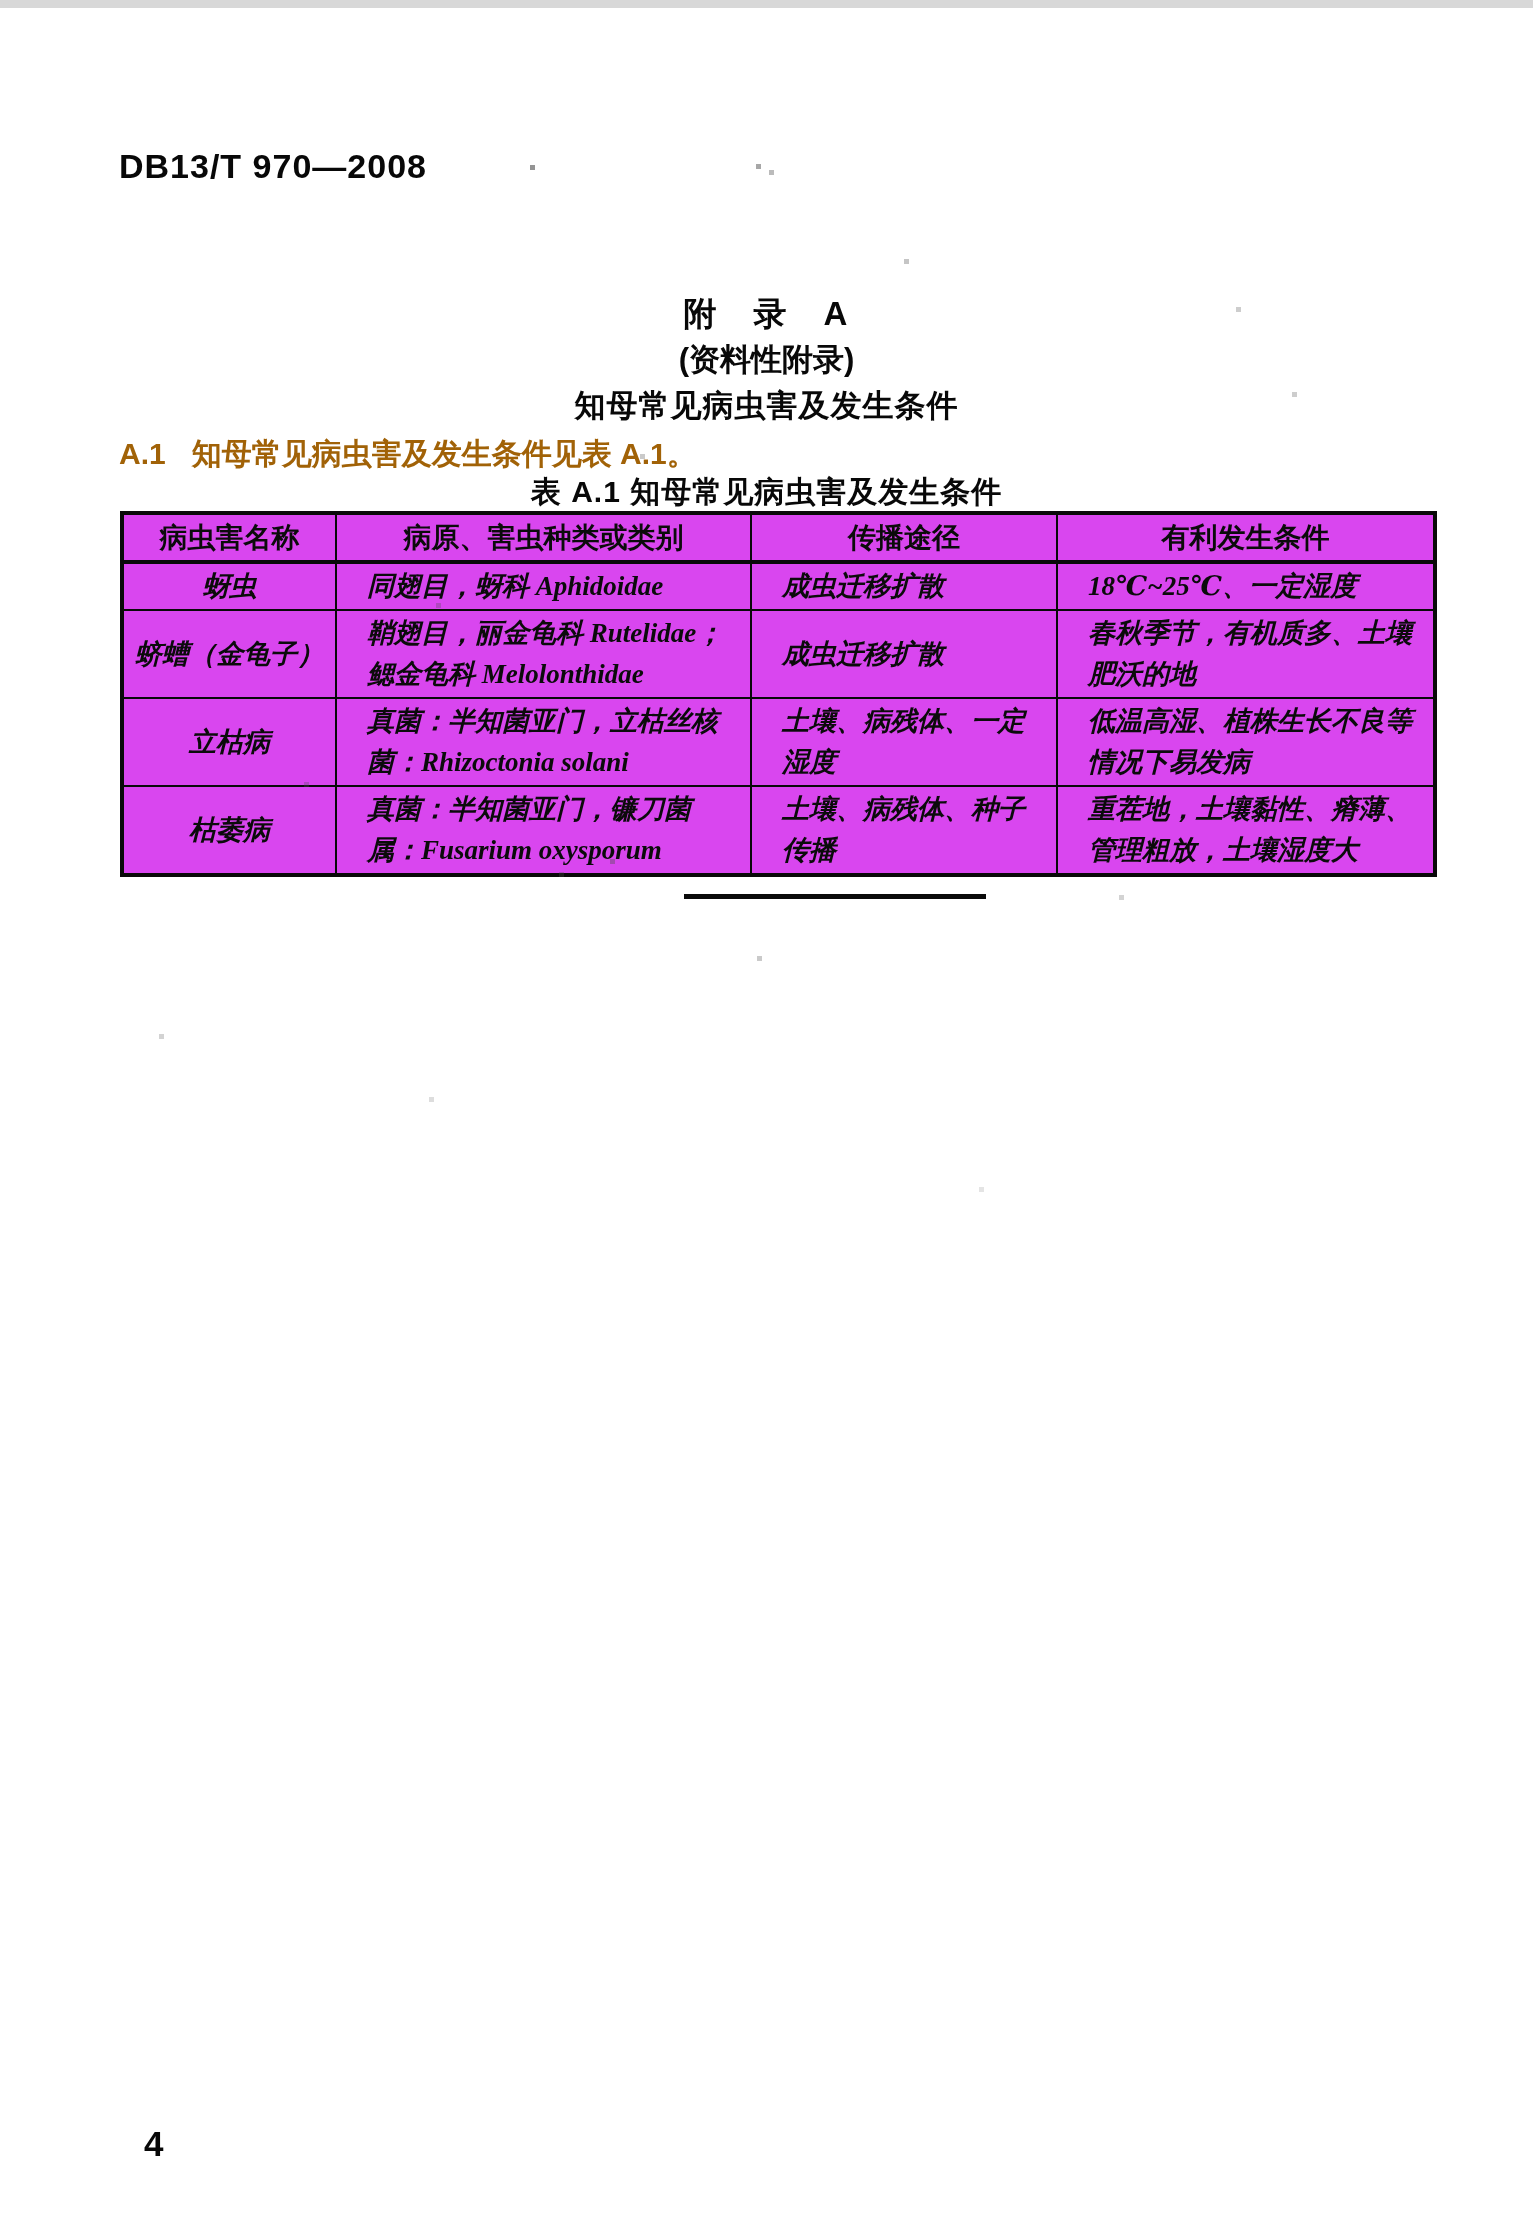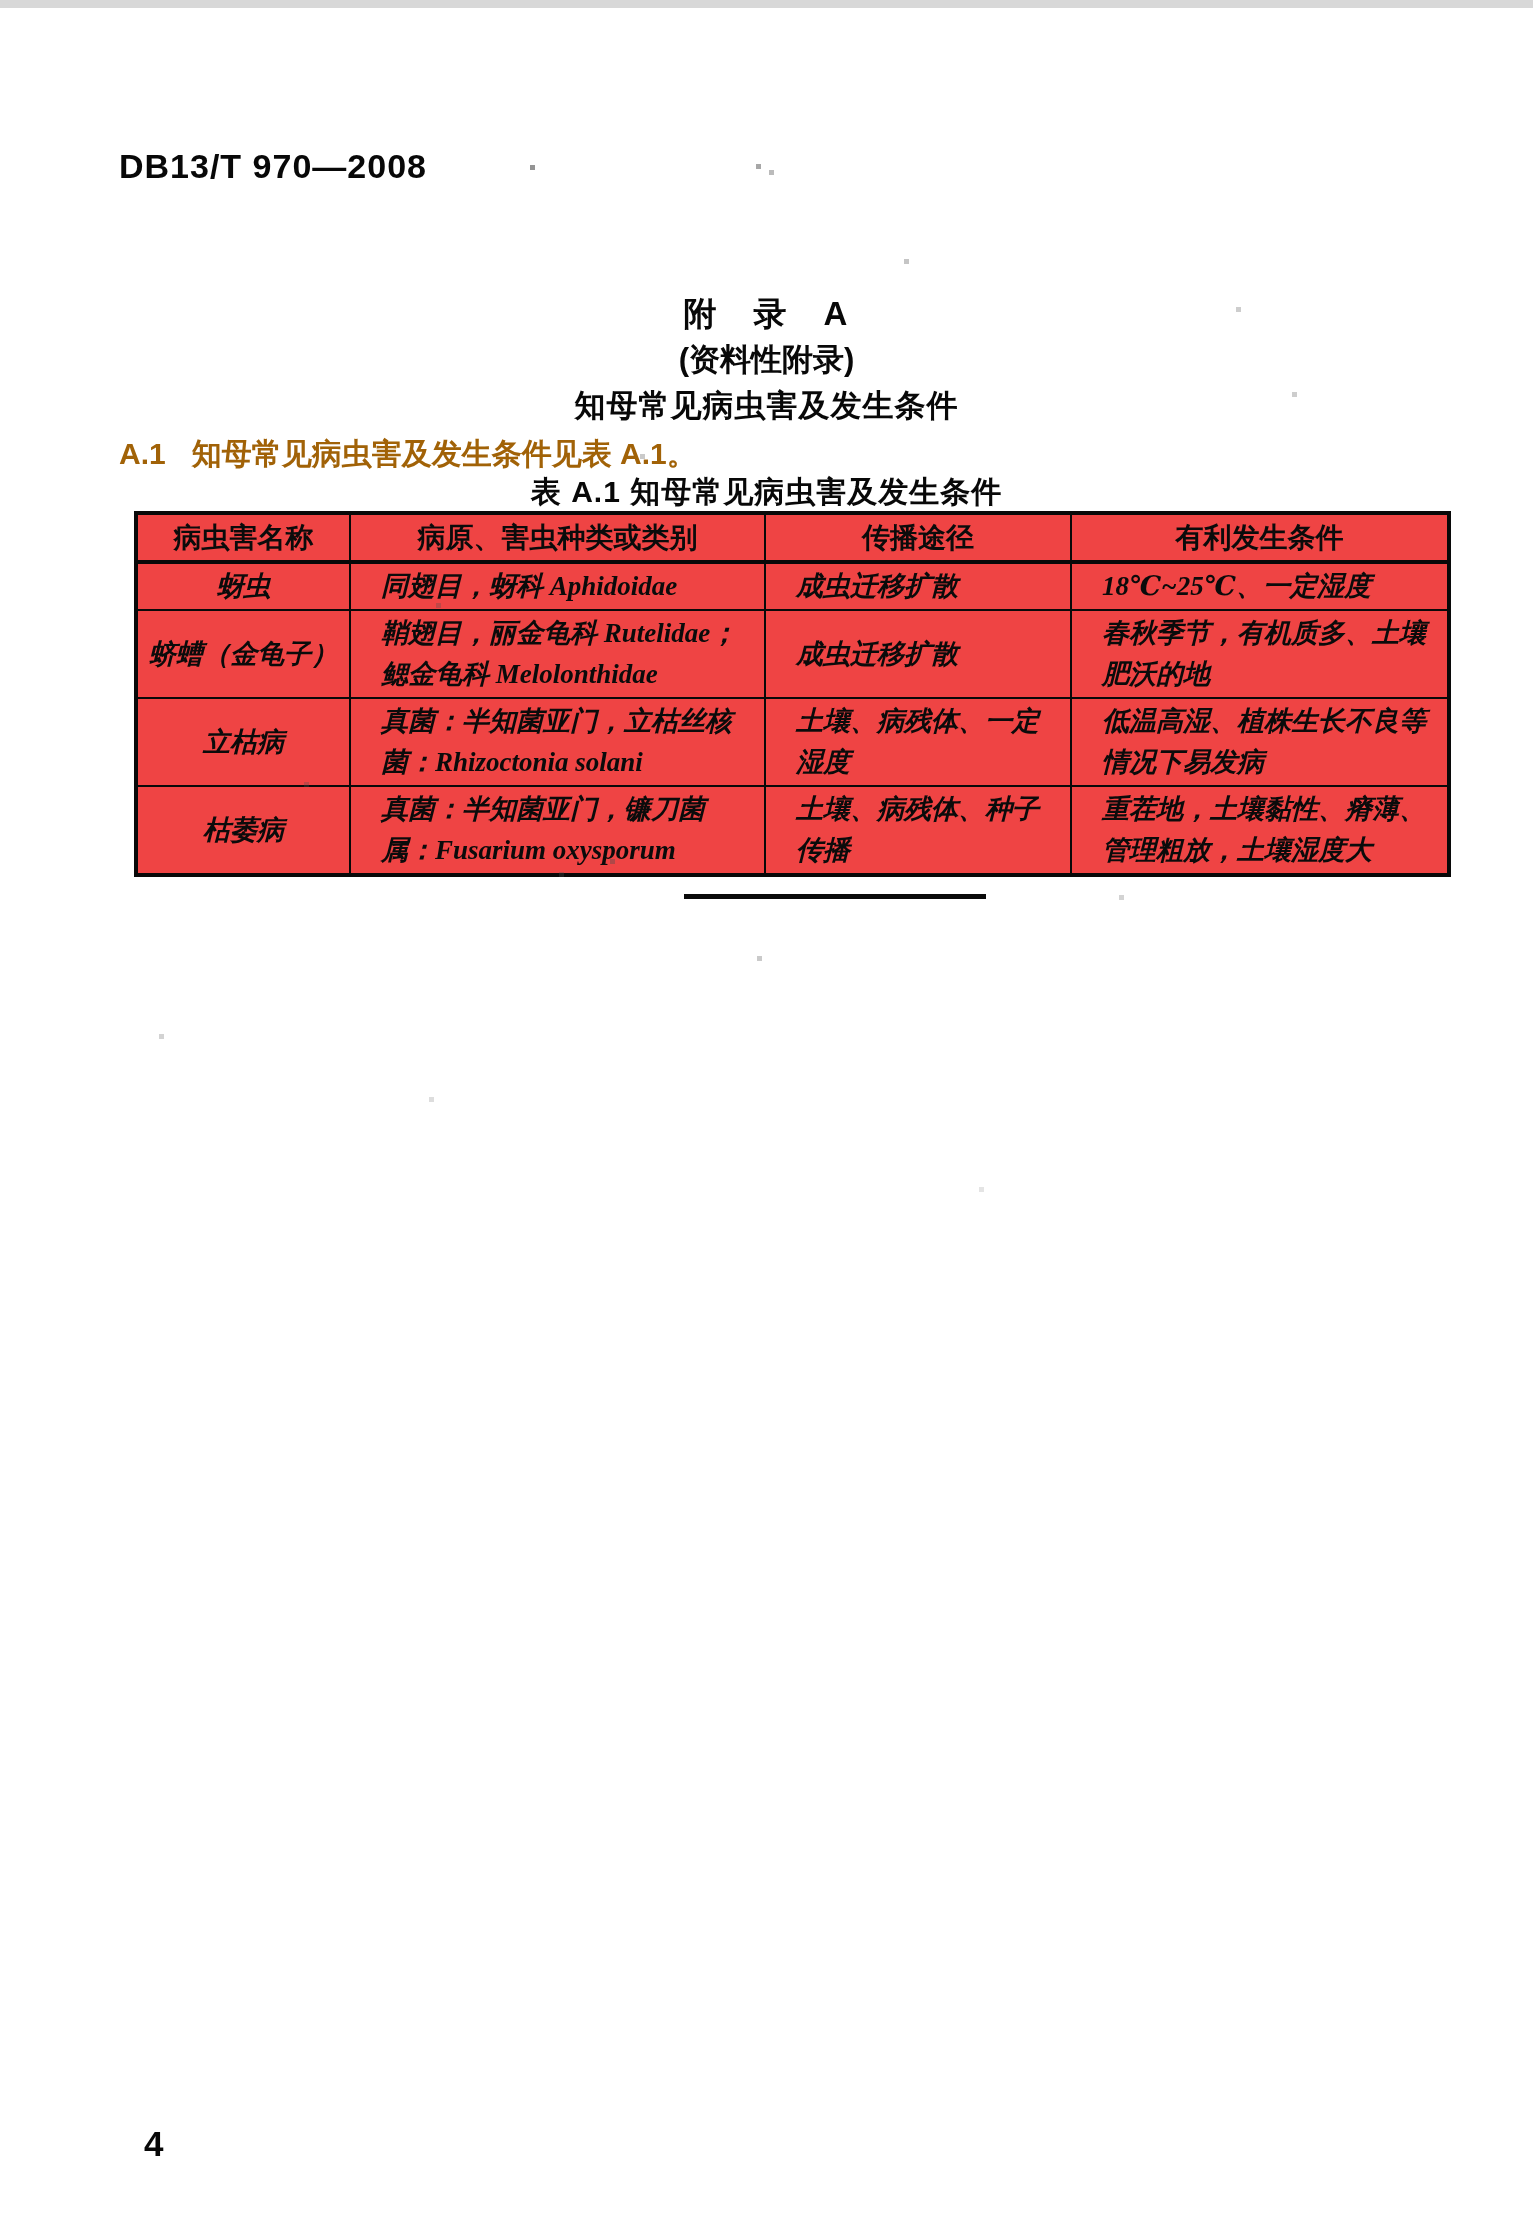--- a/index.html
+++ b/index.html
@@ -23,25 +23,25 @@
   .appendix-heading{top:377px;font-family:"Liberation Sans","DejaVu Sans",sans-serif;font-weight:700;font-size:31px;letter-spacing:1px;}
   .clause{
     position:absolute;left:119px;top:426px;
     font-family:"Liberation Sans","DejaVu Sans",sans-serif;
     font-weight:700;font-size:30px;color:#a16207;white-space:nowrap;
   }
   .clause .clause-no{margin-right:26px;}
   .table-caption{top:464px;font-family:"Liberation Sans","DejaVu Sans",sans-serif;font-weight:700;font-size:30px;letter-spacing:1px;}
 
   table.pest{
-    position:absolute;left:134px;top:503px;
+    position:absolute;left:120px;top:503px;
     width:1313px;height:314px;
     border-collapse:collapse;
     table-layout:fixed;
-    background:#ef4444;
+    background:#d946ef;
   }
   table.pest col.c1{width:214px;}
   table.pest col.c2{width:415px;}
   table.pest col.c3{width:306px;}
   table.pest col.c4{width:378px;}
   table.pest th,table.pest td{
     border:2.5px solid #090909;
     vertical-align:middle;
     font-size:27px;line-height:41px;
     color:#0b0b0b;

